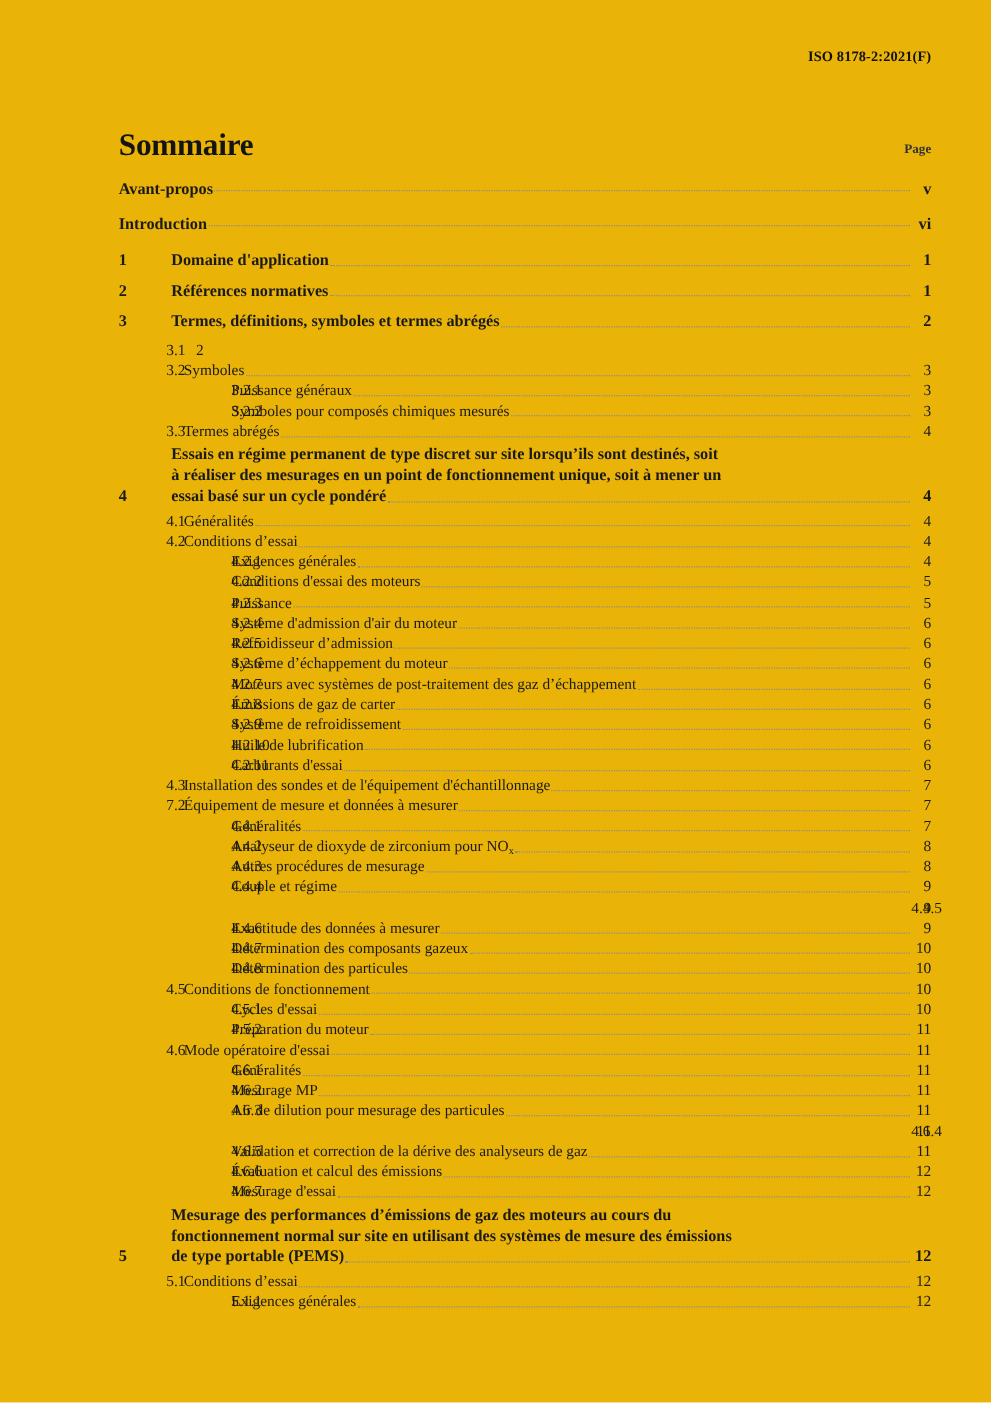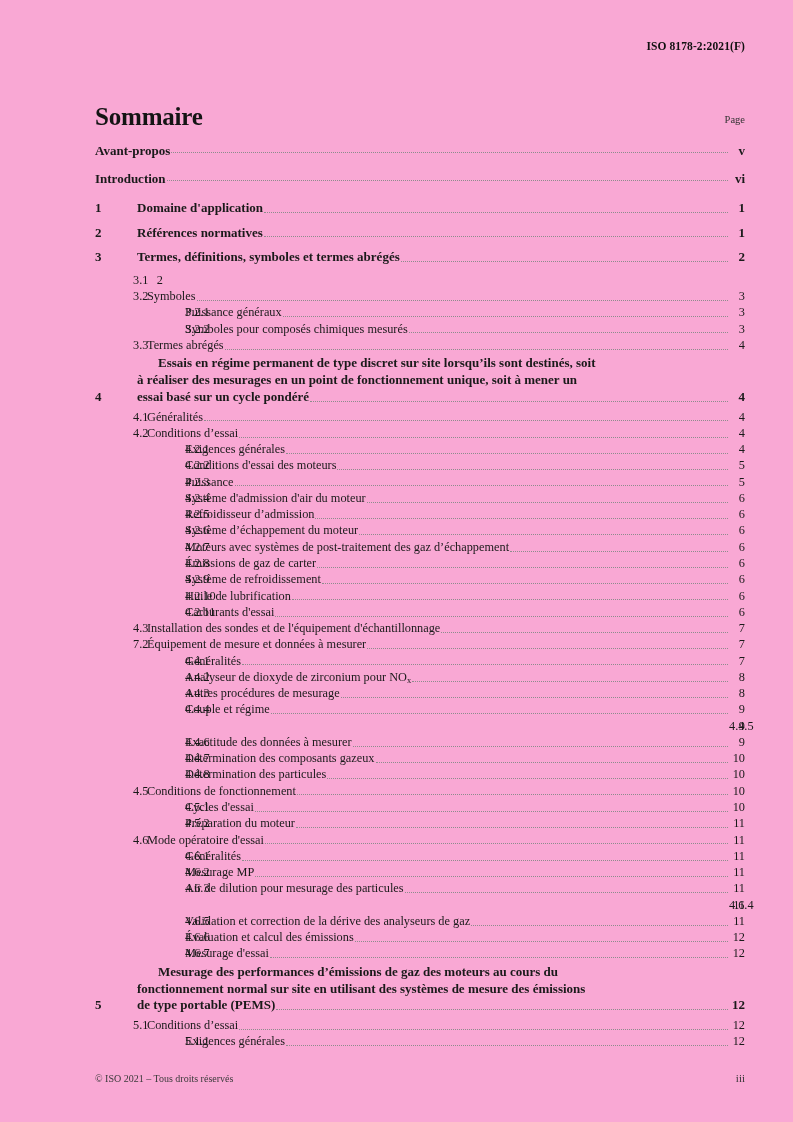--- a/index.html
+++ b/index.html
@@ -10,21 +10,21 @@
   }
   body {
     font-family: "Liberation Serif", "DejaVu Serif", serif;
     color: #1a1a1a;
     -webkit-font-smoothing: antialiased;
   }
   .page {
     position: relative;
     width: 793px;
     height: 1122px;
-    background: #f9a8d4;
+    background: #eab308;
     overflow: hidden;
     box-sizing: border-box;
   }
 
   
   .doc-header {
     position: absolute;
     top: 40px;
     right: 48px;
     font-size: 11.5px;
@@ -47,21 +47,21 @@
   }
   .toc-title {
     font-size: 25px;
     font-weight: bold;
     letter-spacing: -0.2px;
     color: #141414;
     line-height: 1;
   }
   .page-word {
     font-size: 10.5px;
-    font-weight: normal;
+    font-weight: bold;
     color: #333;
     position: relative;
     top: -2px;
   }
 
   
   .toc {
     position: absolute;
     top: 144px;
     left: 95px;
@@ -124,21 +124,20 @@
   .lvl-1 .e-page { min-width: 14px; }
   .lvl-1 .leader { margin-bottom: 4px; }
 
   
   .lvl-1.multiline { margin-bottom: 5px; }
   .lvl-1.multiline .e-body { display: block; }
   .lvl-1.multiline .e-head-lines {
     text-align: justify;
     text-align-last: justify;
     line-height: 1.3;
-    margin-left: 21px;
   }
   .lvl-1.multiline .lastline {
     display: flex;
     align-items: flex-end;
     width: 100%;
   }
   .lvl-1.multiline .lastline .e-label { white-space: nowrap; }
 
   
   .lvl-2 {
@@ -566,18 +565,14 @@
       <div class="toc-entry lvl-3">
         <span class="e-num">5.1.1</span>
         <span class="e-body">
           <span class="e-label">Exigences générales</span>
           <span class="leader"></span>
         </span>
         <span class="e-page">12</span>
       </div>
     </div>
 
-  <div class="footer">
-    <div class="footer-left">© ISO 2021 – Tous droits réservés</div>
-    <div class="footer-right">iii</div>
-  </div>
 
 </div>
 
 </body></html>

